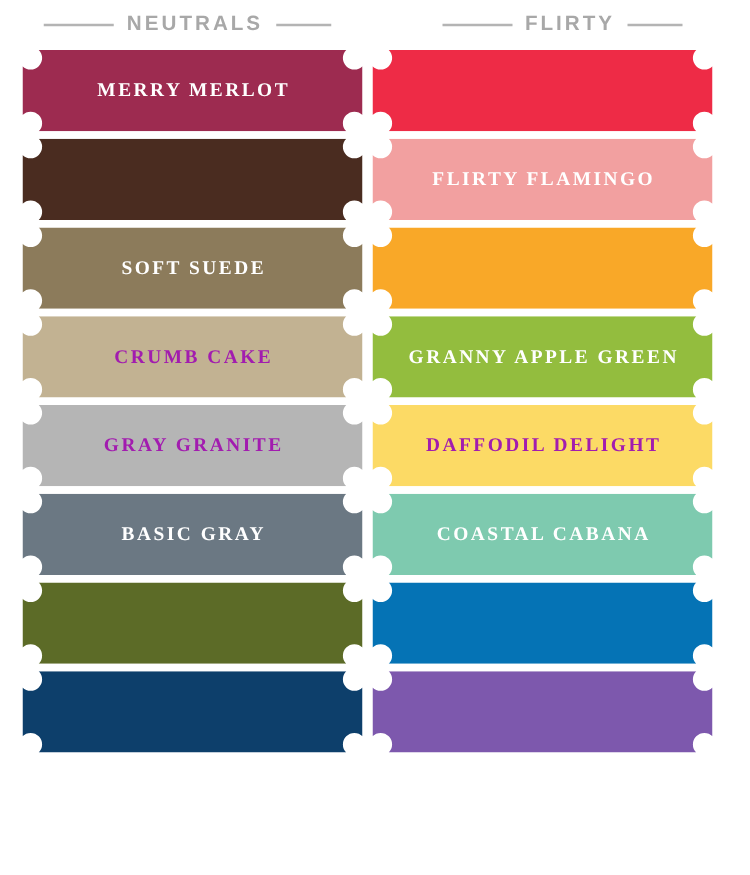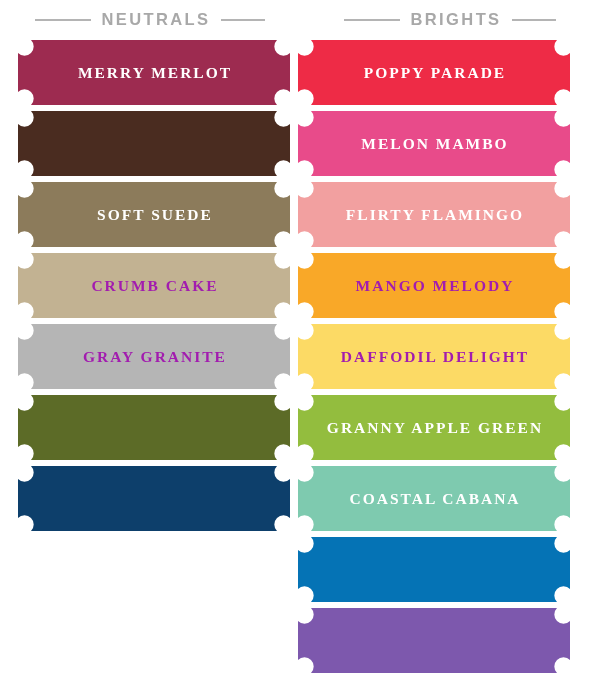--- a/index.html
+++ b/index.html
@@ -129,21 +129,21 @@
 <div id="palette-page">
 
   <div class="headers-row">
     <div class="header-cell">
       <span class="header-rule"></span>
       <span class="header-title">NEUTRALS</span>
       <span class="header-rule short"></span>
     </div>
     <div class="header-cell">
       <span class="header-rule"></span>
-      <span class="header-title">BRIGHTS</span>
+      <span class="header-title">FLIRTY</span>
       <span class="header-rule short"></span>
     </div>
   </div>
 
   <div class="columns">
     <div class="column neutrals">
       <div class="column-inner" id="neutrals-list">
           <div class="swatch">
             <svg class="swatch-shape" viewBox="0 0 272 65" preserveAspectRatio="none">
             <path d="M 13 0 L 259 0 A 7 7 0 0 0 272 13 L 272 52 A 7 7 0 0 0 259 65 L 13 65 A 7 7 0 0 0 0 52 L 0 13 A 7 7 0 0 0 13 0 Z" fill="#9d2b50"></path>
@@ -168,70 +168,68 @@
             <span class="swatch-label dark">CRUMB CAKE</span>
           </div>
           <div class="swatch">
             <svg class="swatch-shape" viewBox="0 0 272 65" preserveAspectRatio="none">
             <path d="M 13 0 L 259 0 A 7 7 0 0 0 272 13 L 272 52 A 7 7 0 0 0 259 65 L 13 65 A 7 7 0 0 0 0 52 L 0 13 A 7 7 0 0 0 13 0 Z" fill="#b5b5b5"></path>
           </svg>
             <span class="swatch-label dark">GRAY GRANITE</span>
           </div>
           <div class="swatch">
             <svg class="swatch-shape" viewBox="0 0 272 65" preserveAspectRatio="none">
+            <path d="M 13 0 L 259 0 A 7 7 0 0 0 272 13 L 272 52 A 7 7 0 0 0 259 65 L 13 65 A 7 7 0 0 0 0 52 L 0 13 A 7 7 0 0 0 13 0 Z" fill="#6b7883"></path>
+          </svg>
+            <span class="swatch-label light">BASIC GRAY</span>
+          </div>
+          <div class="swatch">
+            <svg class="swatch-shape" viewBox="0 0 272 65" preserveAspectRatio="none">
             <path d="M 13 0 L 259 0 A 7 7 0 0 0 272 13 L 272 52 A 7 7 0 0 0 259 65 L 13 65 A 7 7 0 0 0 0 52 L 0 13 A 7 7 0 0 0 13 0 Z" fill="#5c6b27"></path>
           </svg>
           </div>
           <div class="swatch">
             <svg class="swatch-shape" viewBox="0 0 272 65" preserveAspectRatio="none">
             <path d="M 13 0 L 259 0 A 7 7 0 0 0 272 13 L 272 52 A 7 7 0 0 0 259 65 L 13 65 A 7 7 0 0 0 0 52 L 0 13 A 7 7 0 0 0 13 0 Z" fill="#0d3f6b"></path>
           </svg>
           </div>
         </div>
     </div>
     <div class="column brights">
       <div class="column-inner" id="brights-list">
           <div class="swatch">
             <svg class="swatch-shape" viewBox="0 0 272 65" preserveAspectRatio="none">
             <path d="M 13 0 L 259 0 A 7 7 0 0 0 272 13 L 272 52 A 7 7 0 0 0 259 65 L 13 65 A 7 7 0 0 0 0 52 L 0 13 A 7 7 0 0 0 13 0 Z" fill="#ee2b46"></path>
           </svg>
-            <span class="swatch-label light">POPPY PARADE</span>
-          </div>
-          <div class="swatch">
-            <svg class="swatch-shape" viewBox="0 0 272 65" preserveAspectRatio="none">
-            <path d="M 13 0 L 259 0 A 7 7 0 0 0 272 13 L 272 52 A 7 7 0 0 0 259 65 L 13 65 A 7 7 0 0 0 0 52 L 0 13 A 7 7 0 0 0 13 0 Z" fill="#e84b8a"></path>
-          </svg>
-            <span class="swatch-label light">MELON MAMBO</span>
           </div>
           <div class="swatch">
             <svg class="swatch-shape" viewBox="0 0 272 65" preserveAspectRatio="none">
             <path d="M 13 0 L 259 0 A 7 7 0 0 0 272 13 L 272 52 A 7 7 0 0 0 259 65 L 13 65 A 7 7 0 0 0 0 52 L 0 13 A 7 7 0 0 0 13 0 Z" fill="#f2a0a0"></path>
           </svg>
             <span class="swatch-label light">FLIRTY FLAMINGO</span>
           </div>
           <div class="swatch">
             <svg class="swatch-shape" viewBox="0 0 272 65" preserveAspectRatio="none">
             <path d="M 13 0 L 259 0 A 7 7 0 0 0 272 13 L 272 52 A 7 7 0 0 0 259 65 L 13 65 A 7 7 0 0 0 0 52 L 0 13 A 7 7 0 0 0 13 0 Z" fill="#f9a828"></path>
           </svg>
-            <span class="swatch-label dark">MANGO MELODY</span>
+          </div>
+          <div class="swatch">
+            <svg class="swatch-shape" viewBox="0 0 272 65" preserveAspectRatio="none">
+            <path d="M 13 0 L 259 0 A 7 7 0 0 0 272 13 L 272 52 A 7 7 0 0 0 259 65 L 13 65 A 7 7 0 0 0 0 52 L 0 13 A 7 7 0 0 0 13 0 Z" fill="#93bd3e"></path>
+          </svg>
+            <span class="swatch-label light">GRANNY APPLE GREEN</span>
           </div>
           <div class="swatch">
             <svg class="swatch-shape" viewBox="0 0 272 65" preserveAspectRatio="none">
             <path d="M 13 0 L 259 0 A 7 7 0 0 0 272 13 L 272 52 A 7 7 0 0 0 259 65 L 13 65 A 7 7 0 0 0 0 52 L 0 13 A 7 7 0 0 0 13 0 Z" fill="#fcda65"></path>
           </svg>
             <span class="swatch-label dark">DAFFODIL DELIGHT</span>
           </div>
           <div class="swatch">
             <svg class="swatch-shape" viewBox="0 0 272 65" preserveAspectRatio="none">
-            <path d="M 13 0 L 259 0 A 7 7 0 0 0 272 13 L 272 52 A 7 7 0 0 0 259 65 L 13 65 A 7 7 0 0 0 0 52 L 0 13 A 7 7 0 0 0 13 0 Z" fill="#93bd3e"></path>
-          </svg>
-            <span class="swatch-label light">GRANNY APPLE GREEN</span>
-          </div>
-          <div class="swatch">
-            <svg class="swatch-shape" viewBox="0 0 272 65" preserveAspectRatio="none">
             <path d="M 13 0 L 259 0 A 7 7 0 0 0 272 13 L 272 52 A 7 7 0 0 0 259 65 L 13 65 A 7 7 0 0 0 0 52 L 0 13 A 7 7 0 0 0 13 0 Z" fill="#7ecaaf"></path>
           </svg>
             <span class="swatch-label light">COASTAL CABANA</span>
           </div>
           <div class="swatch">
             <svg class="swatch-shape" viewBox="0 0 272 65" preserveAspectRatio="none">
             <path d="M 13 0 L 259 0 A 7 7 0 0 0 272 13 L 272 52 A 7 7 0 0 0 259 65 L 13 65 A 7 7 0 0 0 0 52 L 0 13 A 7 7 0 0 0 13 0 Z" fill="#0573b5"></path>
           </svg>
           </div>
           <div class="swatch">

